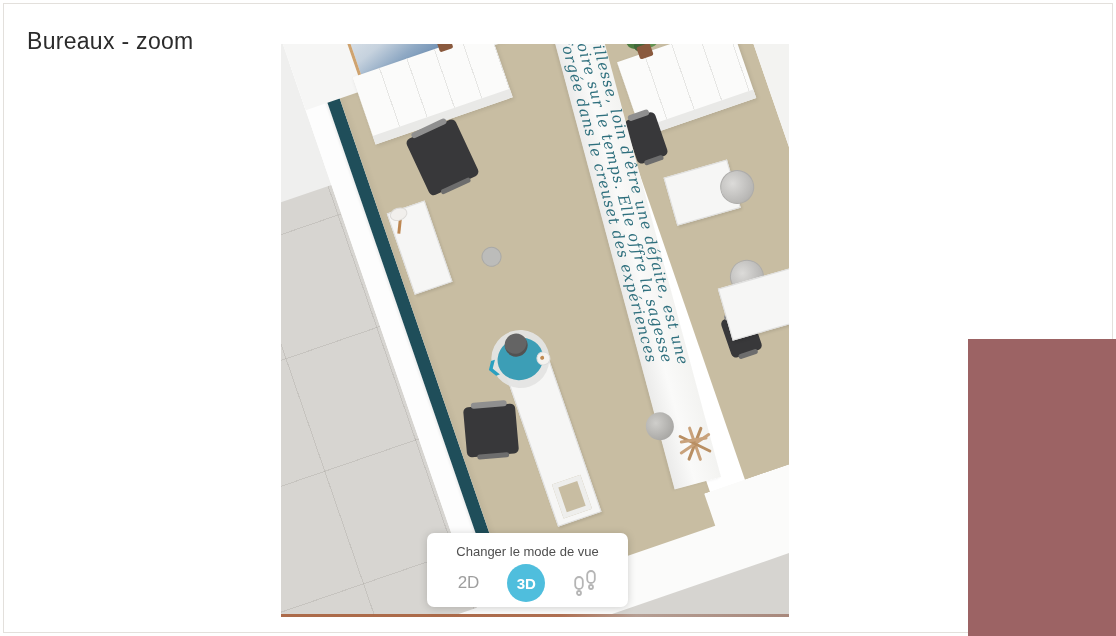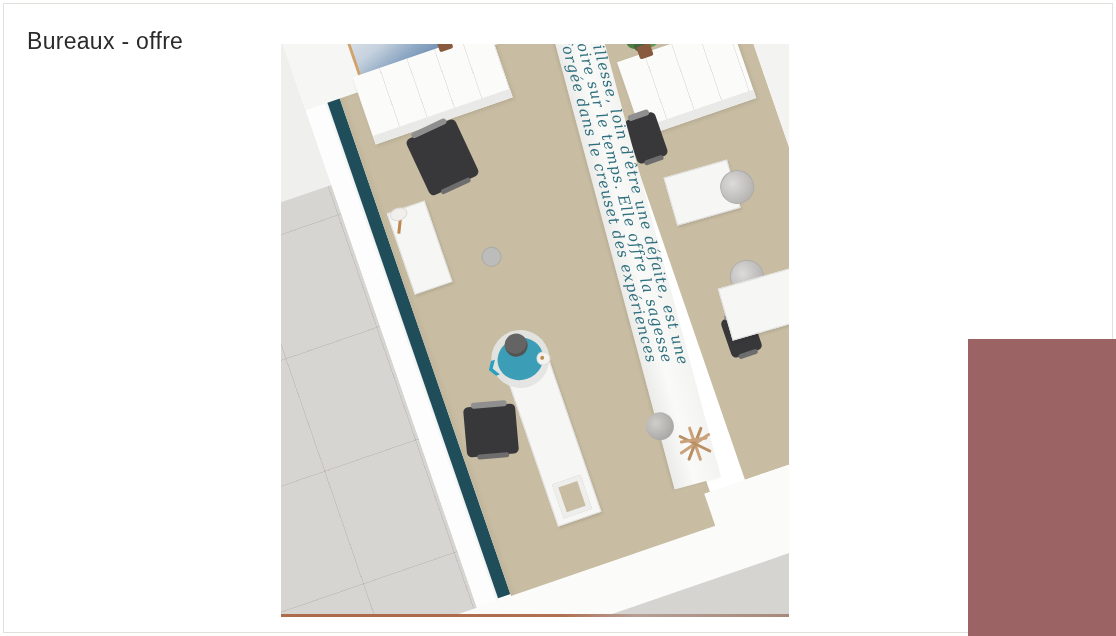--- a/index.html
+++ b/index.html
@@ -96,21 +96,21 @@
   .walk-icon{width:24px;height:27px;cursor:pointer;}
 
   
   .swatch{position:absolute;left:968px;top:339px;right:0;bottom:0;background:var(--swatch,#9C6364);z-index:3;}
 </style>
 </head>
 <body>
 
 <div id="stage">
   <div class="frame"></div>
-  <div class="page-title">Bureaux - offre</div>
+  <div class="page-title">Bureaux - zoom</div>
 
   <div class="viewport">
     <div class="scene">
       <div class="ext-white"></div>
       <div class="ext-floor"></div>
       <div class="outer-wall"></div>
       <div class="accent-wall"></div>
       <div class="room1-floor"></div>
       <div class="back-wall1"></div>
 
@@ -177,16 +177,29 @@
           <i class="b4"></i>
           <i class="b5"></i>
       </div>
 
       <div class="bottom-band"></div>
       <div class="bottom-ext"></div>
     </div>
 
     <div class="vp-bottom-line"></div>
 
+    <div class="mode-panel">
+      <div class="mode-panel-title">Changer le mode de vue</div>
+      <div class="mode-row">
+        <span class="mode-2d">2D</span>
+        <span class="mode-3d">3D</span>
+        <svg class="walk-icon" viewBox="0 0 24 27" fill="none">
+          <rect x="2.2" y="7" width="7.6" height="12" rx="3.8" stroke="#b5b5b5" stroke-width="1.8"></rect>
+          <circle cx="6" cy="23" r="2" stroke="#b5b5b5" stroke-width="1.8"></circle>
+          <rect x="14.2" y="1" width="7.6" height="12" rx="3.8" stroke="#b5b5b5" stroke-width="1.8"></rect>
+          <circle cx="18" cy="17" r="2" stroke="#b5b5b5" stroke-width="1.8"></circle>
+        </svg>
+      </div>
+    </div>
   </div>
 
   <div class="swatch"></div>
 </div>
 
 </body></html>

